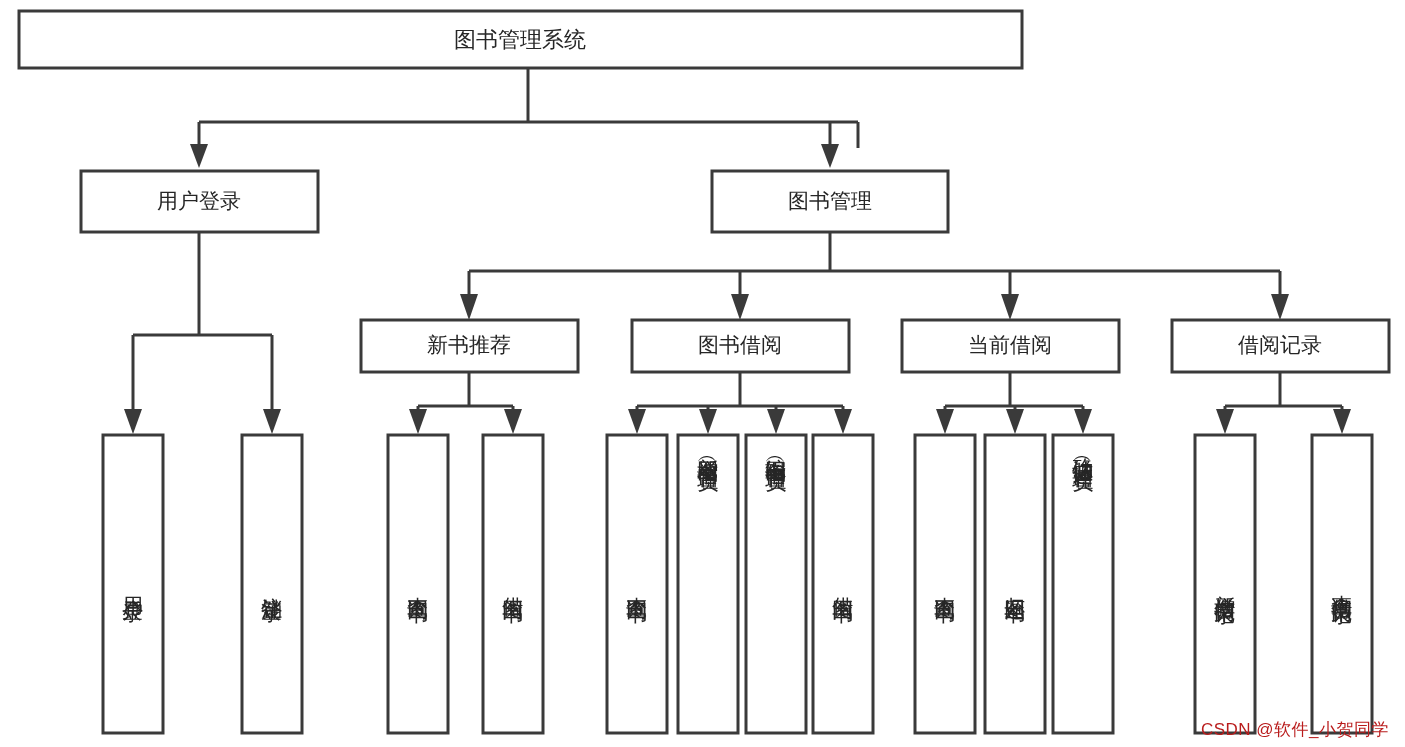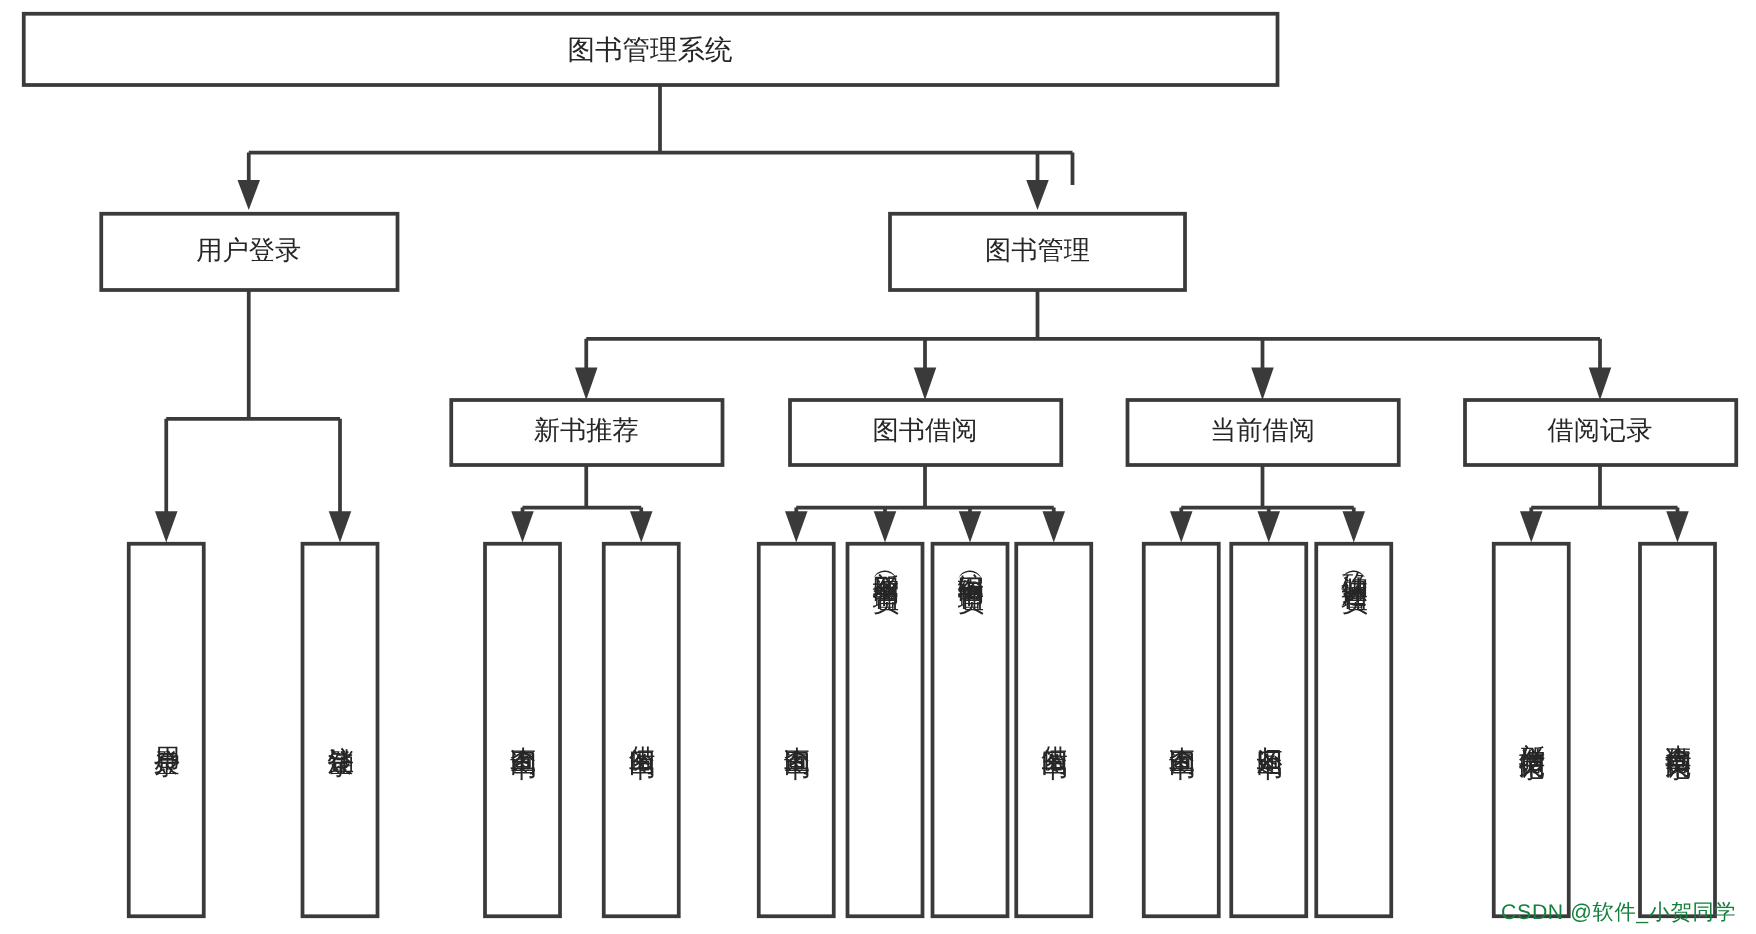--- a/index.html
+++ b/index.html
@@ -71,21 +71,21 @@
     letter-spacing: 2px;
     white-space: nowrap;
     text-align: center;
   }
   .watermark {
     position: absolute;
     right: 16px;
     bottom: 6px;
     font-family: "Liberation Sans", "DejaVu Sans", sans-serif;
     font-size: 17px;
-    color: #15803d;
+    color: #b91c1c;
     letter-spacing: 0.5px;
     white-space: nowrap;
   }
 </style>
 </head>
 <body>
 
 <div id="diagram-root">
 
   <svg class="diagram-canvas" viewBox="0 0 1405 747" xmlns="http://www.w3.org/2000/svg">

